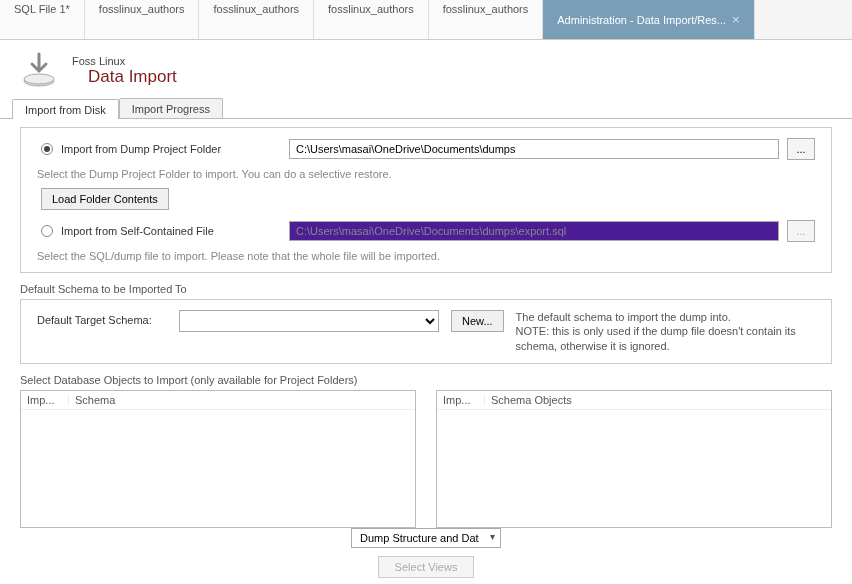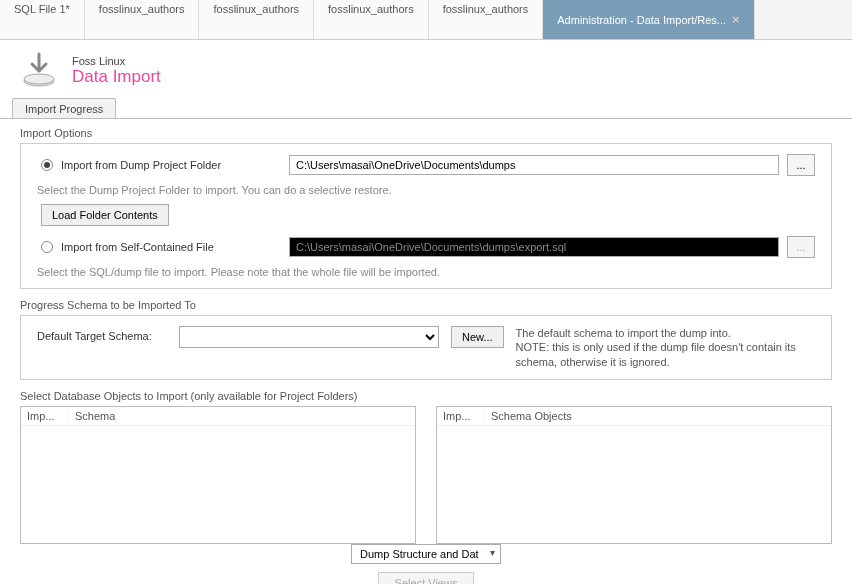--- a/index.html
+++ b/index.html
@@ -49,22 +49,23 @@
       padding: 12px 18px 8px 18px;
       gap: 12px;
     }
     .title-icon svg { display: block; }
     .title-text .subtitle {
       font-size: 11px;
       color: #444;
     }
     .title-text .title {
       font-size: 17px;
-      color: #ec4899;
+      color: #7f1d1d;
       font-weight: normal;
+      margin-left: 16px;
     }
     
     
     .sub-tabs {
       display: flex;
       padding: 0 12px;
       border-bottom: 1px solid #bbb;
       gap: 0;
     }
     .sub-tab {
@@ -132,21 +133,21 @@
     }
     .path-input {
       flex: 1;
       height: 20px;
       border: 1px solid #aaa;
       padding: 2px 6px;
       font-size: 11px;
       font-family: inherit;
     }
     .path-input:disabled {
-      background: #000000;
+      background: #4c1d95;
       color: #888;
     }
     .browse-btn {
       width: 28px; height: 22px;
       border: 1px solid #aaa;
       background: #f5f5f5;
       font-size: 11px;
       cursor: pointer;
     }
     .browse-btn:disabled {
@@ -290,27 +291,27 @@
       <ellipse cx="21" cy="27" rx="15" ry="5" fill="#eee" stroke="#aaa" stroke-width="1"></ellipse>
     </svg>
   </div>
   <div class="title-text">
     <div class="subtitle">Foss Linux</div>
     <div class="title">Data Import</div>
   </div>
 </div>
 
 <div class="sub-tabs">
+  <div class="sub-tab active">Import from Disk</div>
   <div class="sub-tab">Import Progress</div>
 </div>
 
 <div class="content">
 
   <div class="section">
-    <div class="section-label">Import Options</div>
     <div class="section-box">
       
       <div class="option-row indent">
         <span class="radio checked"></span>
         <span class="radio-label">Import from Dump Project Folder</span>
         <input class="path-input" type="text" value="C:\Users\masai\OneDrive\Documents\dumps" style="">
         <button class="browse-btn">...</button>
       </div>
       
       <div class="hint-text">Select the Dump Project Folder to import. You can do a selective restore.</div>
@@ -322,21 +323,21 @@
         <span class="radio-label">Import from Self-Contained File</span>
         <input class="path-input" type="text" disabled="" value="C:\Users\masai\OneDrive\Documents\dumps\export.sql" style="">
         <button class="browse-btn" disabled="">...</button>
       </div>
       
       <div class="hint-text" style="margin-bottom:0">Select the SQL/dump file to import. Please note that the whole file will be imported.</div>
     </div>
   </div>
 
   <div class="section">
-    <div class="section-label">Progress Schema to be Imported To</div>
+    <div class="section-label">Default Schema to be Imported To</div>
     <div class="section-box">
       <div class="schema-row">
         <span class="schema-label">Default Target Schema:</span>
         <select class="schema-select"></select>
         <button class="new-btn">New...</button>
         <div class="schema-desc" style="white-space:pre-line">The default schema to import the dump into.
 NOTE: this is only used if the dump file doesn't contain its schema, otherwise it is ignored.</div>
       </div>
     </div>
   </div>

